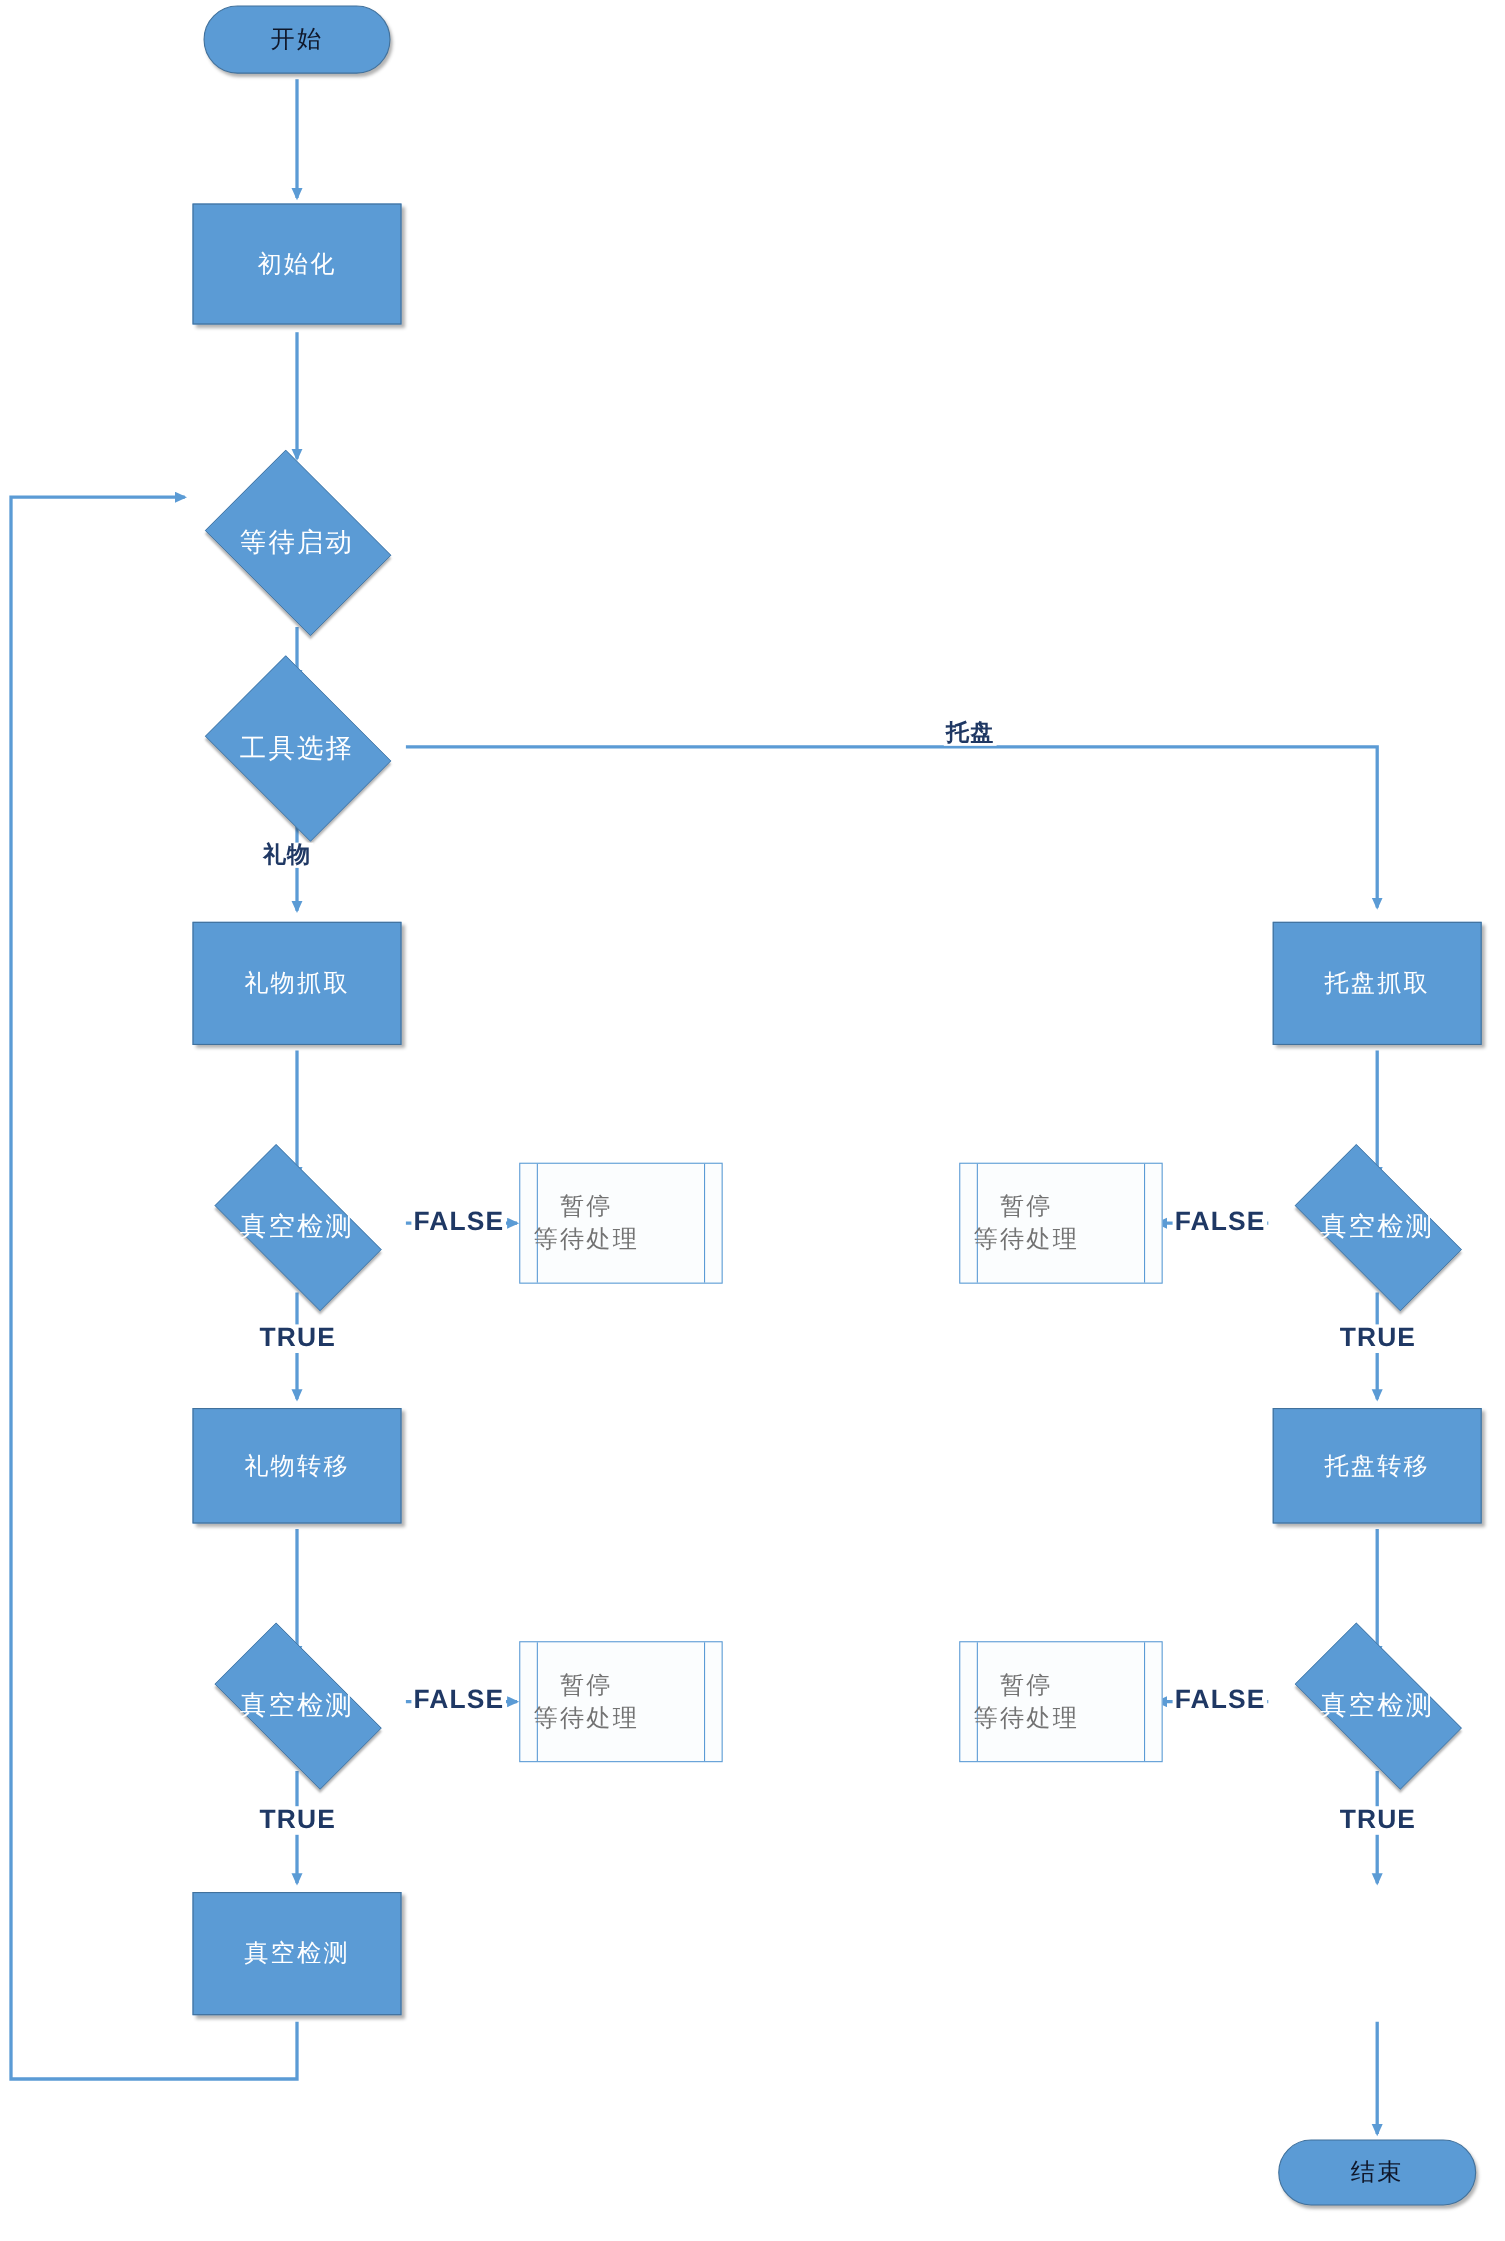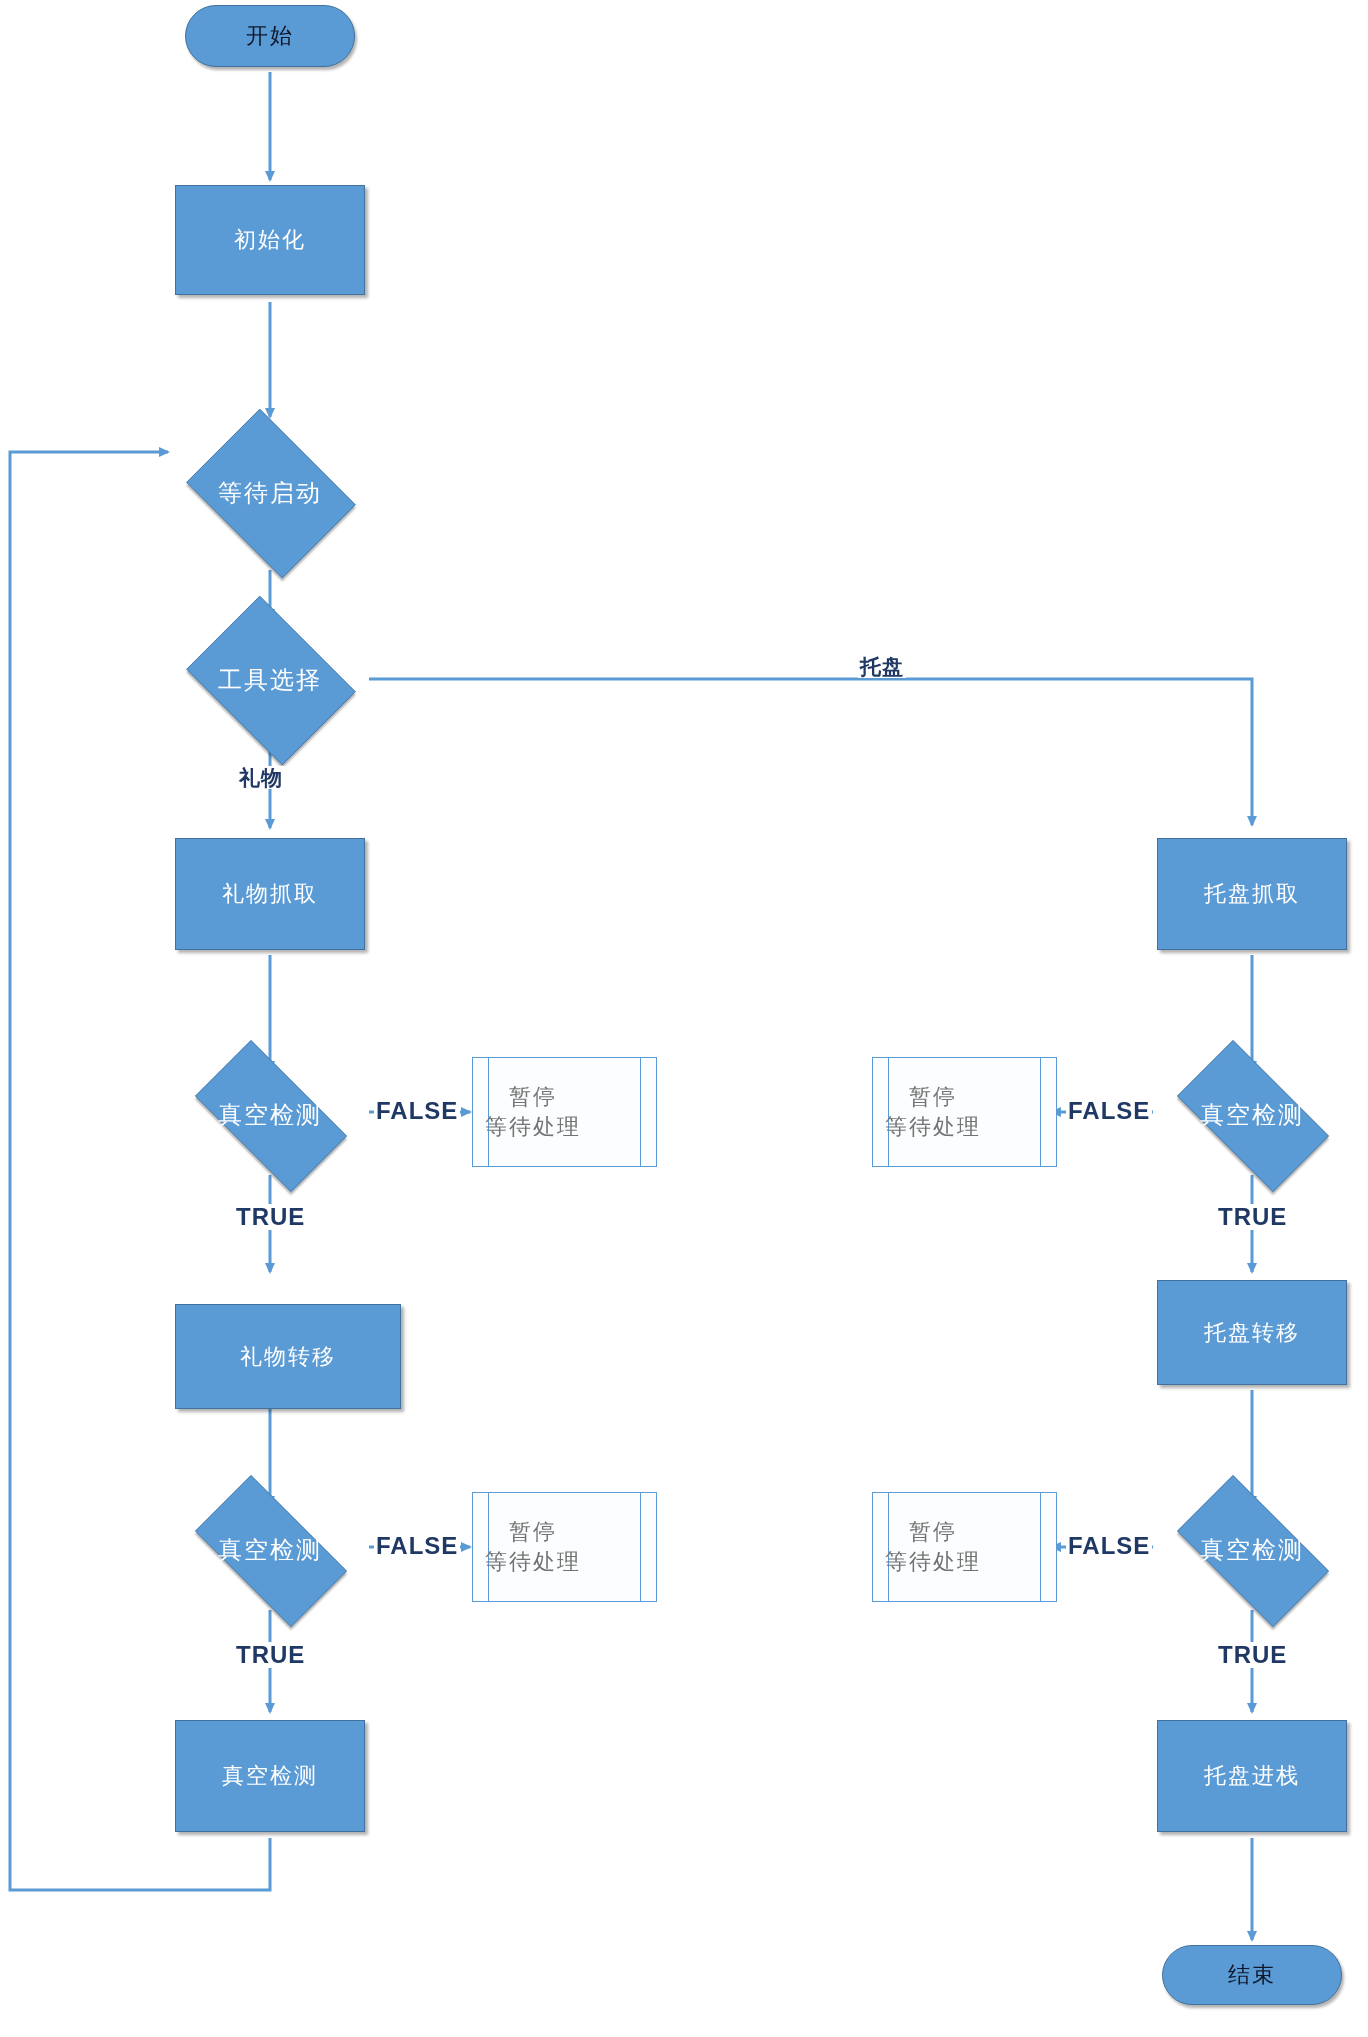--- a/index.html
+++ b/index.html
@@ -133,21 +133,21 @@
     <span class="dlabel">真空检测</span>
   </div>
 
   <div class="subproc" style="left:472px;top:1057px;width:185px;height:110px;">
     <span class="txt">
       <span>暂停</span><br>
       <span>等待处理</span>
     </span>
   </div>
 
-  <div class="node process" style="left:175px;top:1280px;width:226px;height:105px;margin-top:24px;">
+  <div class="node process" style="left:175px;top:1280px;width:190px;height:105px;">
     <span>礼物转移</span>
   </div>
 
   <div class="node decision" style="left:175px;top:1495px;width:190px;height:110px;">
     <div class="dmd"></div>
     <span class="dlabel">真空检测</span>
   </div>
 
   <div class="subproc" style="left:472px;top:1492px;width:185px;height:110px;">
     <span class="txt">
@@ -185,23 +185,20 @@
     <span class="dlabel">真空检测</span>
   </div>
 
   <div class="subproc" style="left:872px;top:1492px;width:185px;height:110px;">
     <span class="txt">
       <span>暂停</span><br>
       <span>等待处理</span>
     </span>
   </div>
 
-  <div class="node process" style="left:1157px;top:1720px;width:190px;height:112px;">
-    <span>托盘进栈</span>
-  </div>
 
   <div class="node terminator" style="left:1162px;top:1945px;width:180px;height:60px;">
     <span>结束</span>
   </div>
 
   <div class="elabel cn" style="left:237px;top:766px;">礼物</div>
 
   <div class="elabel cn" style="left:858px;top:655px;">托盘</div>
 
   <div class="elabel" style="left:374px;top:1098px;">FALSE</div>

